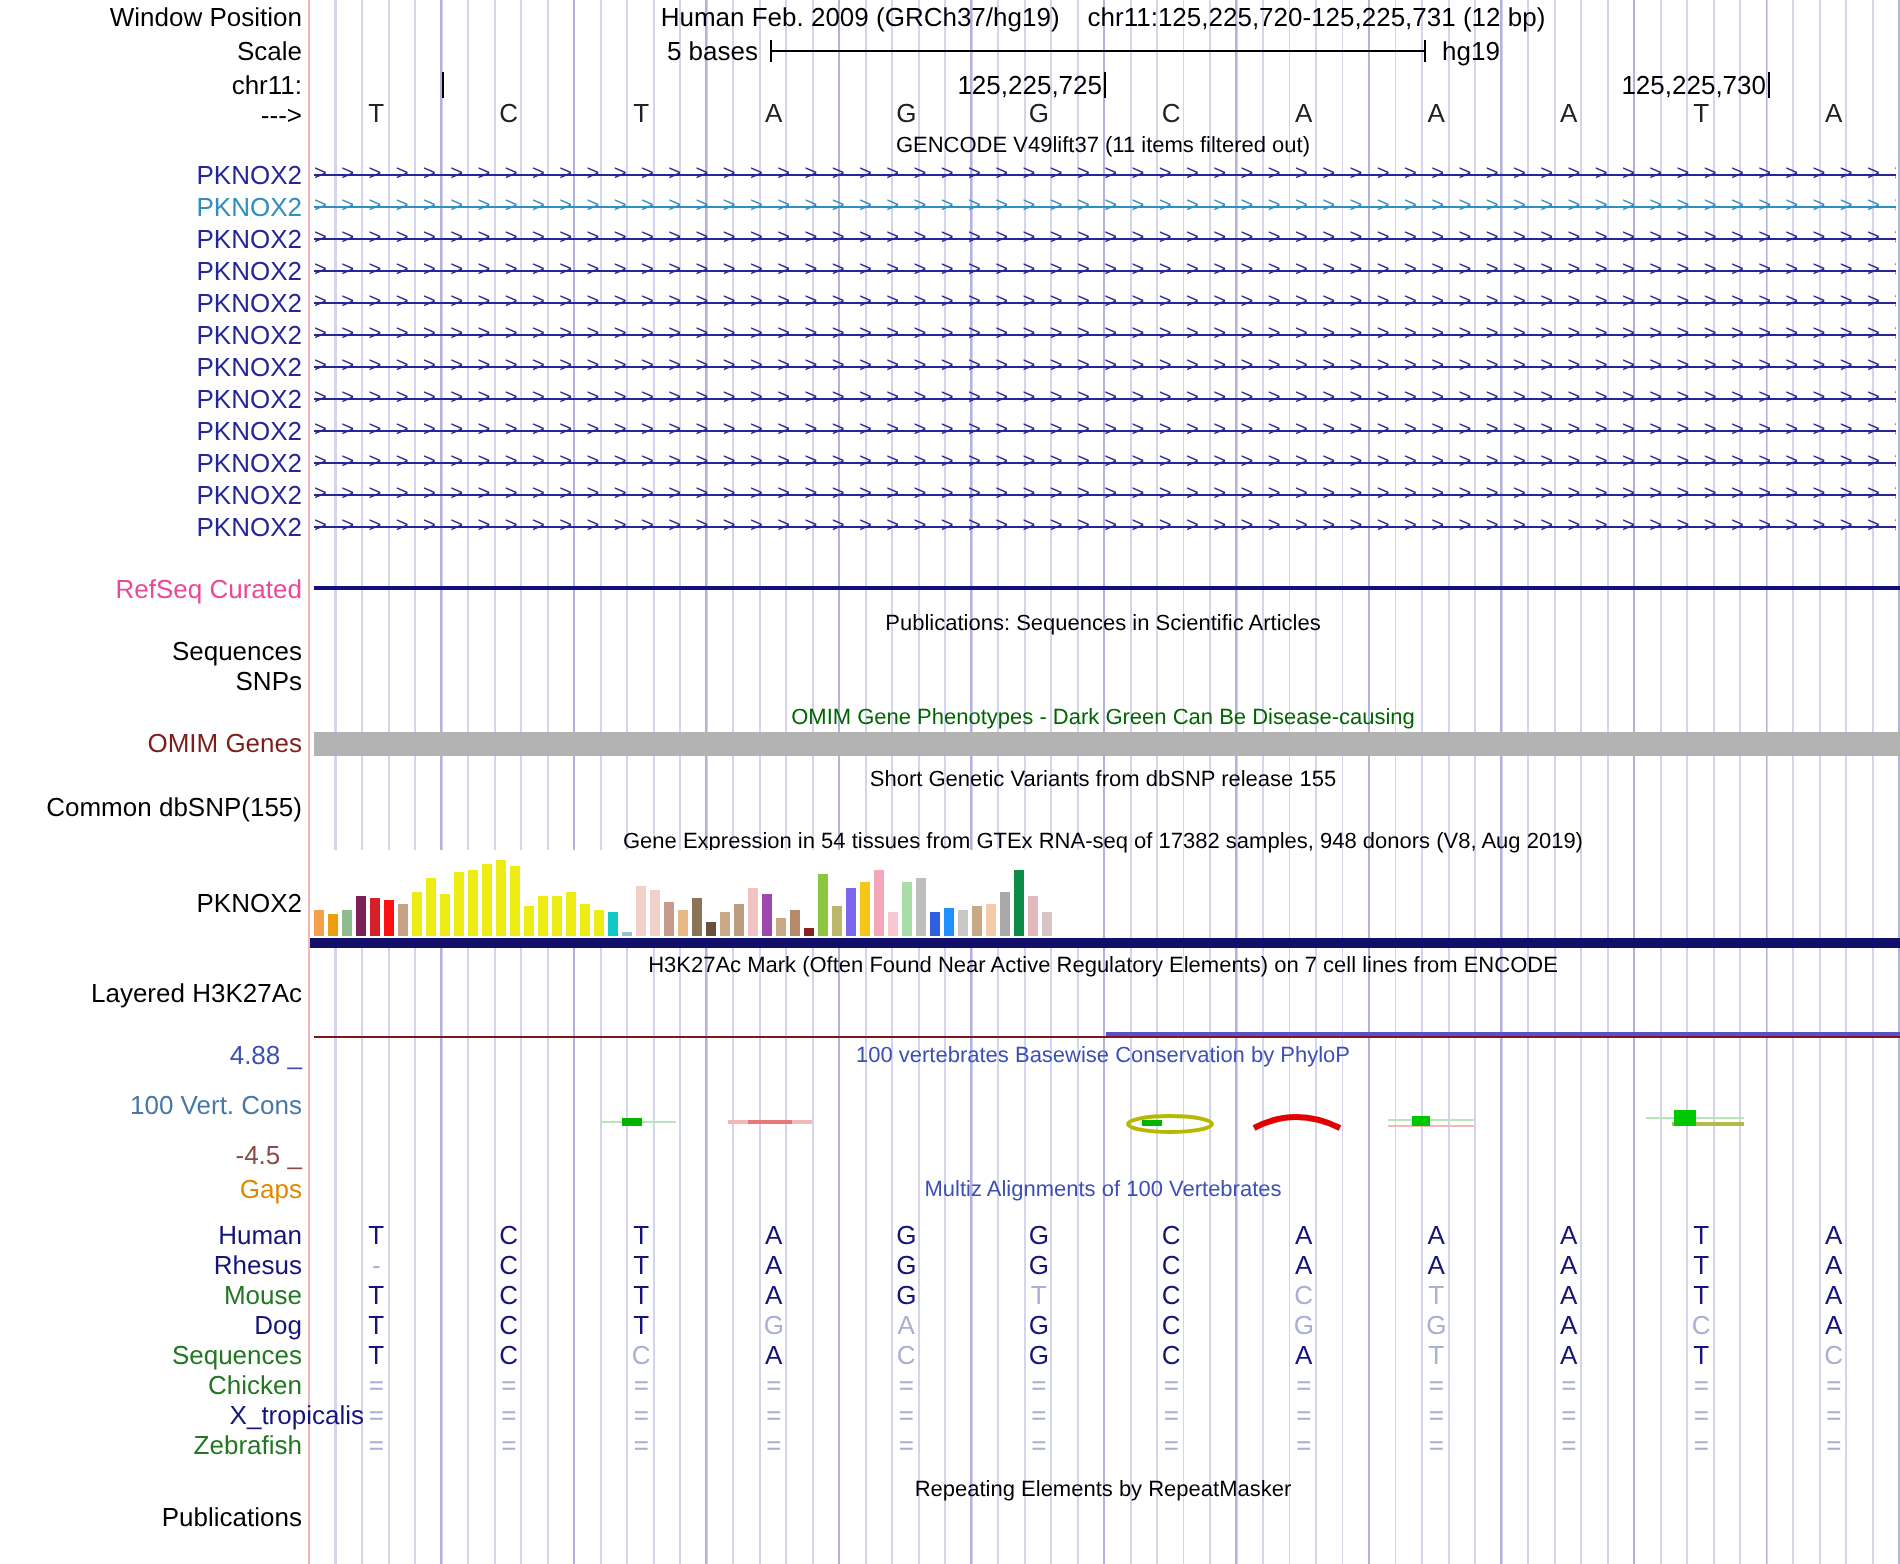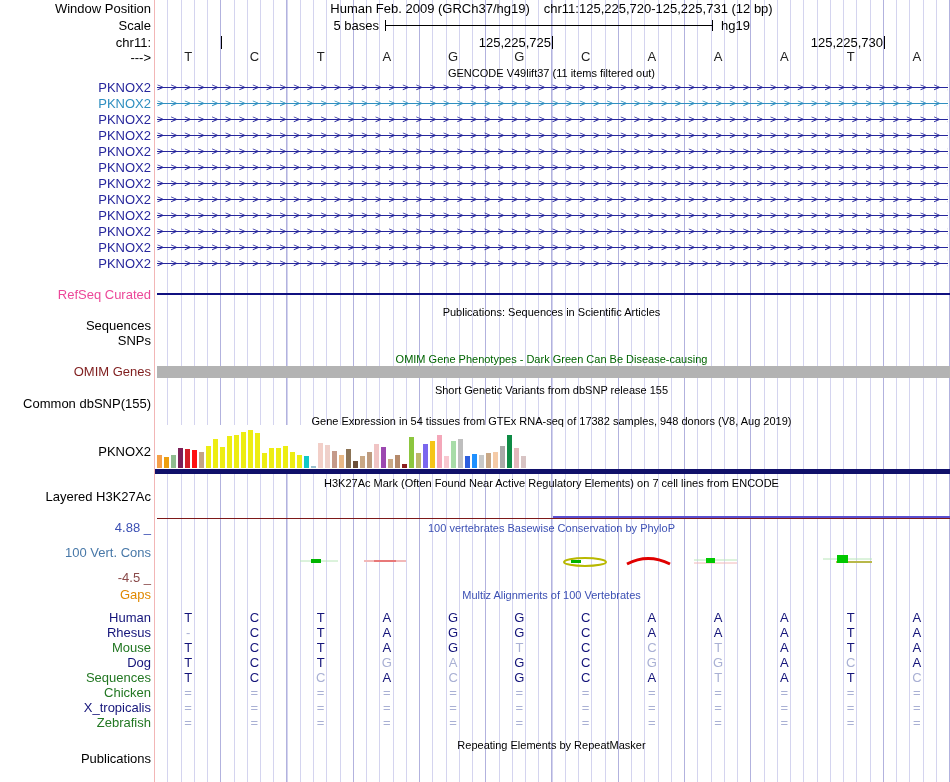--- a/index.html
+++ b/index.html
@@ -268,21 +268,21 @@
       <div class="alnlt" style="left: 311.625px; top: 686px; color: rgb(169, 176, 212);">=</div>
       <div class="alnlt" style="left: 377.875px; top: 686px; color: rgb(169, 176, 212);">=</div>
       <div class="alnlt" style="left: 444.125px; top: 686px; color: rgb(169, 176, 212);">=</div>
       <div class="alnlt" style="left: 510.375px; top: 686px; color: rgb(169, 176, 212);">=</div>
       <div class="alnlt" style="left: 576.625px; top: 686px; color: rgb(169, 176, 212);">=</div>
       <div class="alnlt" style="left: 642.875px; top: 686px; color: rgb(169, 176, 212);">=</div>
       <div class="alnlt" style="left: 709.125px; top: 686px; color: rgb(169, 176, 212);">=</div>
       <div class="alnlt" style="left: 775.375px; top: 686px; color: rgb(169, 176, 212);">=</div>
       <div class="alnlt" style="left: 841.625px; top: 686px; color: rgb(169, 176, 212);">=</div>
       <div class="alnlt" style="left: 907.875px; top: 686px; color: rgb(169, 176, 212);">=</div>
-      <div class="lbl rlbl" style="top: 701px; color: rgb(20, 20, 122);">X_tropicalis</div>
+      <div class="lbl rlbl" style="top: 701px; color: rgb(20, 20, 122); padding-left: 31px;">X_tropicalis</div>
       <div class="alnlt" style="left: 179.125px; top: 701px; color: rgb(169, 176, 212);">=</div>
       <div class="alnlt" style="left: 245.375px; top: 701px; color: rgb(169, 176, 212);">=</div>
       <div class="alnlt" style="left: 311.625px; top: 701px; color: rgb(169, 176, 212);">=</div>
       <div class="alnlt" style="left: 377.875px; top: 701px; color: rgb(169, 176, 212);">=</div>
       <div class="alnlt" style="left: 444.125px; top: 701px; color: rgb(169, 176, 212);">=</div>
       <div class="alnlt" style="left: 510.375px; top: 701px; color: rgb(169, 176, 212);">=</div>
       <div class="alnlt" style="left: 576.625px; top: 701px; color: rgb(169, 176, 212);">=</div>
       <div class="alnlt" style="left: 642.875px; top: 701px; color: rgb(169, 176, 212);">=</div>
       <div class="alnlt" style="left: 709.125px; top: 701px; color: rgb(169, 176, 212);">=</div>
       <div class="alnlt" style="left: 775.375px; top: 701px; color: rgb(169, 176, 212);">=</div>

